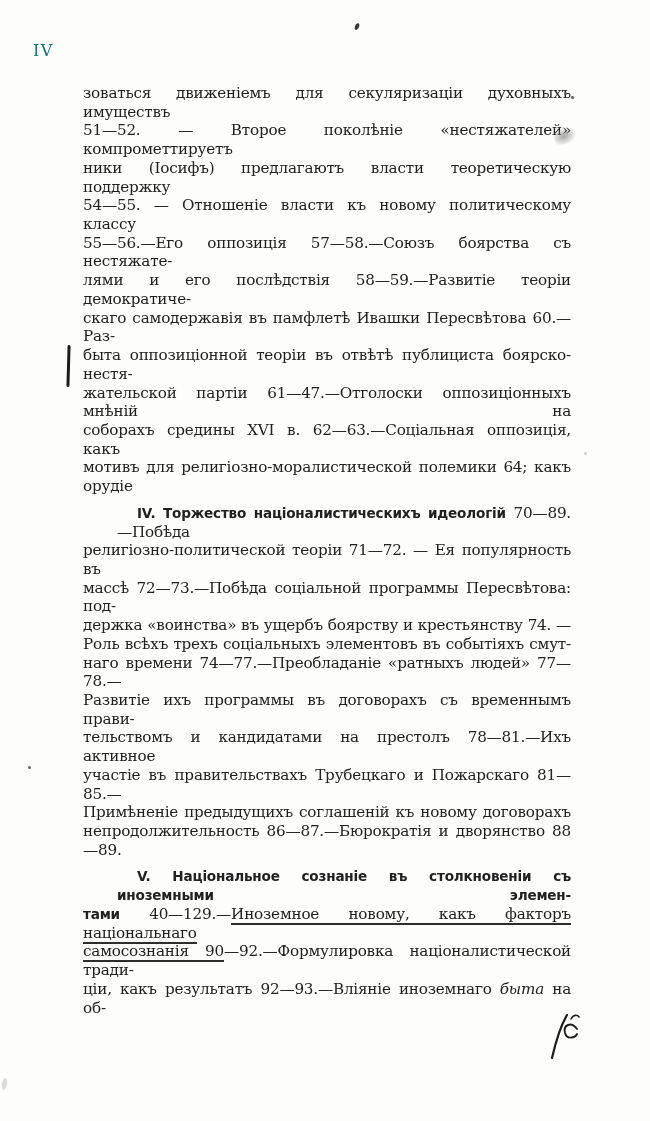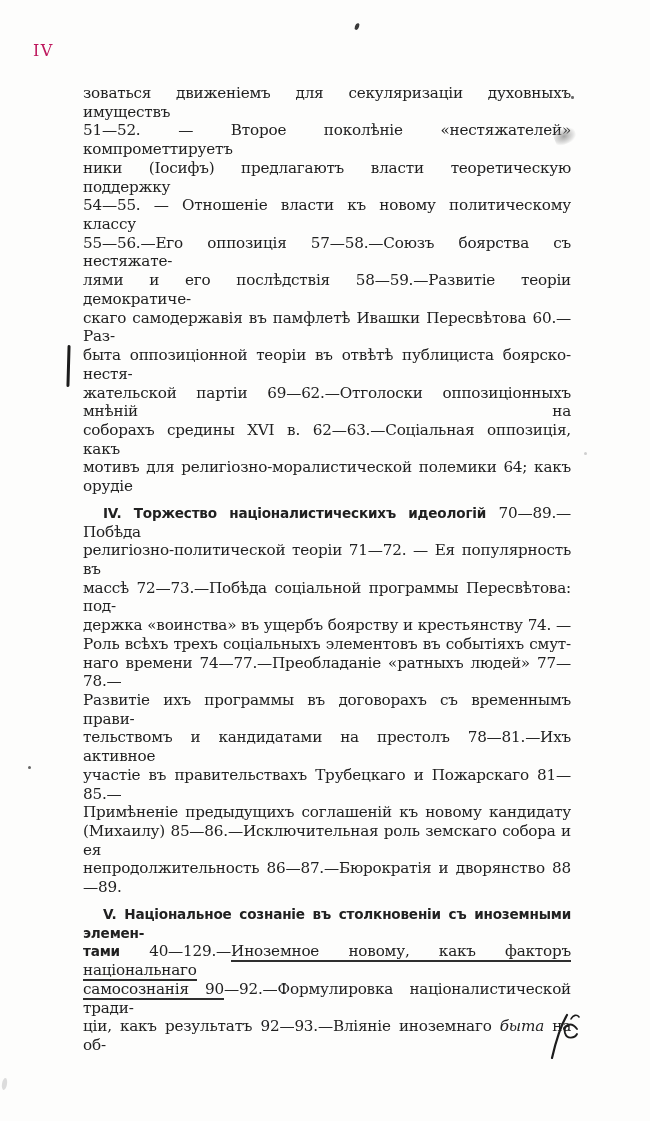--- a/index.html
+++ b/index.html
@@ -3,30 +3,30 @@
 <meta charset="utf-8">
 <style>
   html,body { margin:0; padding:0; background:#e8e8e8; }
   .page {
     position:relative; width:650px; height:1121px;
     background:#fdfdfc; overflow:hidden;
     font-family:"DejaVu Serif", serif; color:#212121;
   }
   .page-number {
     position:absolute; left:33px; top:41px;
-    font-size:16px; letter-spacing:1.5px; color:#be185d;
+    font-size:16px; letter-spacing:1.5px; color:#0f766e;
   }
   .text-block {
     position:absolute; left:83px; top:84px; width:488px;
     font-size:15.2px; line-height:18.72px; letter-spacing:-0.2px;
   }
   .para + .para { margin-top:8px; }
   .line { text-align:justify; text-align-last:justify; }
   .line.last { text-align-last:left; }
-  .line.indent { text-indent:20px; }
+  .line.indent { text-indent:20px;margin-left:34px; }
   .t  { }
   .hd { font-family:"DejaVu Sans", sans-serif; font-weight:bold; font-size:13.6px; letter-spacing:-0.2px; }
   .it { font-style:italic; }
   .penu { border-bottom:2.2px solid #2e2e2e; }
   
   .margin-vline {
     position:absolute; left:67px; top:345px; width:2.6px; height:42px;
     background:#1c1c1c; border-radius:2px; transform:rotate(1.6deg);
   }
   
@@ -54,36 +54,35 @@
   <div class="text-block" id="text-block">
       <div class="para">
         <div class="line"><span class="t">зоваться движеніемъ для секуляризаціи духовныхъ имуществъ</span></div>
         <div class="line"><span class="t">51—52. — Второе поколѣніе «нестяжателей» компрометтируетъ</span></div>
         <div class="line"><span class="t">ники (Іосифъ) предлагаютъ власти теоретическую поддержку</span></div>
         <div class="line"><span class="t">54—55. — Отношеніе власти къ новому политическому классу</span></div>
         <div class="line"><span class="t">55—56.—Его оппозиція 57—58.—Союзъ боярства съ нестяжате-</span></div>
         <div class="line"><span class="t">лями и его послѣдствія 58—59.—Развитіе теоріи демократиче-</span></div>
         <div class="line"><span class="t">скаго самодержавія въ памфлетѣ Ивашки Пересвѣтова 60.—Раз-</span></div>
         <div class="line"><span class="t">быта оппозиціонной теоріи въ отвѣтѣ публициста боярско-нестя-</span></div>
-        <div class="line"><span class="t">жательской партіи 69—62.—Отголоски оппозиціонныхъ мнѣній на</span></div>
+        <div class="line"><span class="t">жательской партіи 61—47.—Отголоски оппозиціонныхъ мнѣній на</span></div>
         <div class="line"><span class="t">соборахъ средины XVI в. 62—63.—Соціальная оппозиція, какъ</span></div>
         <div class="line"><span class="t">мотивъ для религіозно-моралистической полемики 64; какъ орудіе</span></div>
       </div>
       <div class="para">
         <div class="line indent"><span class="hd">IV. Торжество націоналистическихъ идеологій</span><span class="t"> 70—89.—Побѣда</span></div>
         <div class="line"><span class="t">религіозно-политической теоріи 71—72. — Ея популярность въ</span></div>
         <div class="line"><span class="t">массѣ 72—73.—Побѣда соціальной программы Пересвѣтова: под-</span></div>
         <div class="line"><span class="t">держка «воинства» въ ущербъ боярству и крестьянству 74. —</span></div>
         <div class="line"><span class="t">Роль всѣхъ трехъ соціальныхъ элементовъ въ событіяхъ смут-</span></div>
         <div class="line"><span class="t">наго времени 74—77.—Преобладаніе «ратныхъ людей» 77—78.—</span></div>
         <div class="line"><span class="t">Развитіе ихъ программы въ договорахъ съ временнымъ прави-</span></div>
         <div class="line"><span class="t">тельствомъ и кандидатами на престолъ 78—81.—Ихъ активное</span></div>
         <div class="line"><span class="t">участіе въ правительствахъ Трубецкаго и Пожарскаго 81—85.—</span></div>
-        <div class="line"><span class="t">Примѣненіе предыдущихъ соглашеній къ новому кандидату</span></div>
-        <div class="line"><span class="t">(Михаилу) 85—86.—Исключительная роль земскаго собора и ея</span></div>
+        <div class="line"><span class="t">Примѣненіе предыдущихъ соглашеній къ новому договорахъ</span></div>
         <div class="line last"><span class="t">непродолжительность 86—87.—Бюрократія и дворянство 88—89.</span></div>
       </div>
       <div class="para">
         <div class="line indent"><span class="hd">V. Національное сознаніе въ столкновеніи съ иноземными элемен-</span></div>
         <div class="line"><span class="hd">тами</span><span class="t"> 40—129.—</span><span class="penu">Иноземное новому, какъ факторъ національнаго</span></div>
         <div class="line"><span class="penu">самосознанія 90</span><span class="t">—92.—Формулировка націоналистической тради-</span></div>
         <div class="line"><span class="t">ціи, какъ результатъ 92—93.—Вліяніе иноземнаго </span><span class="it">быта</span><span class="t"> на об-</span></div>
       </div>
     </div>
 

